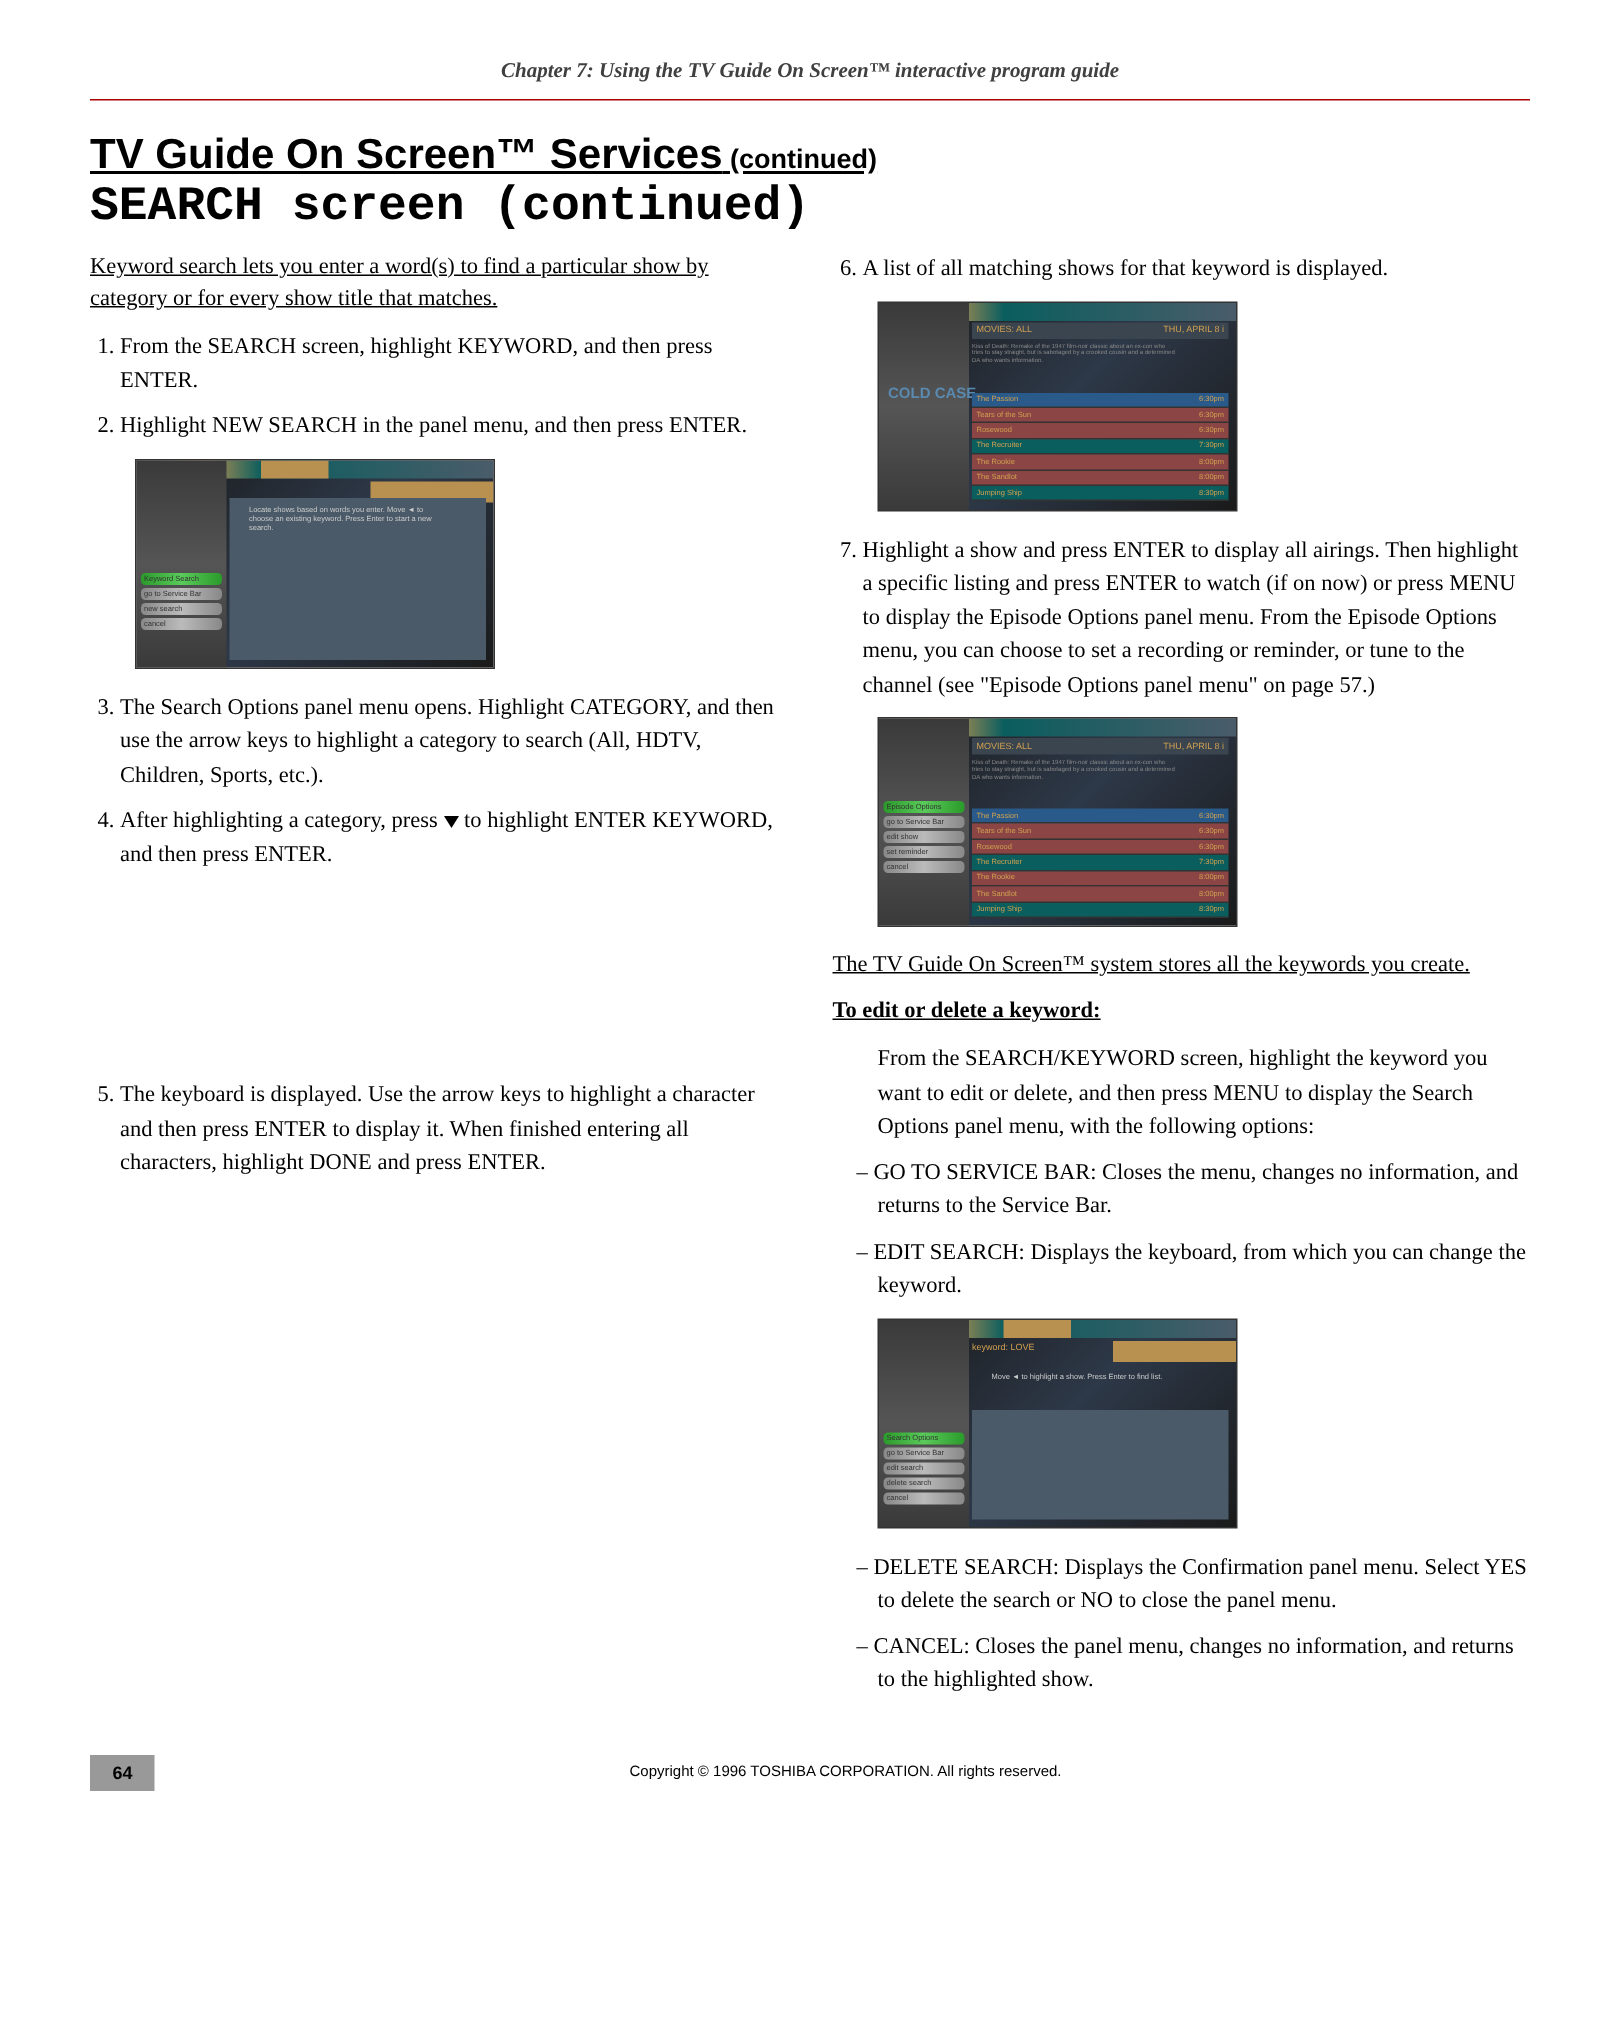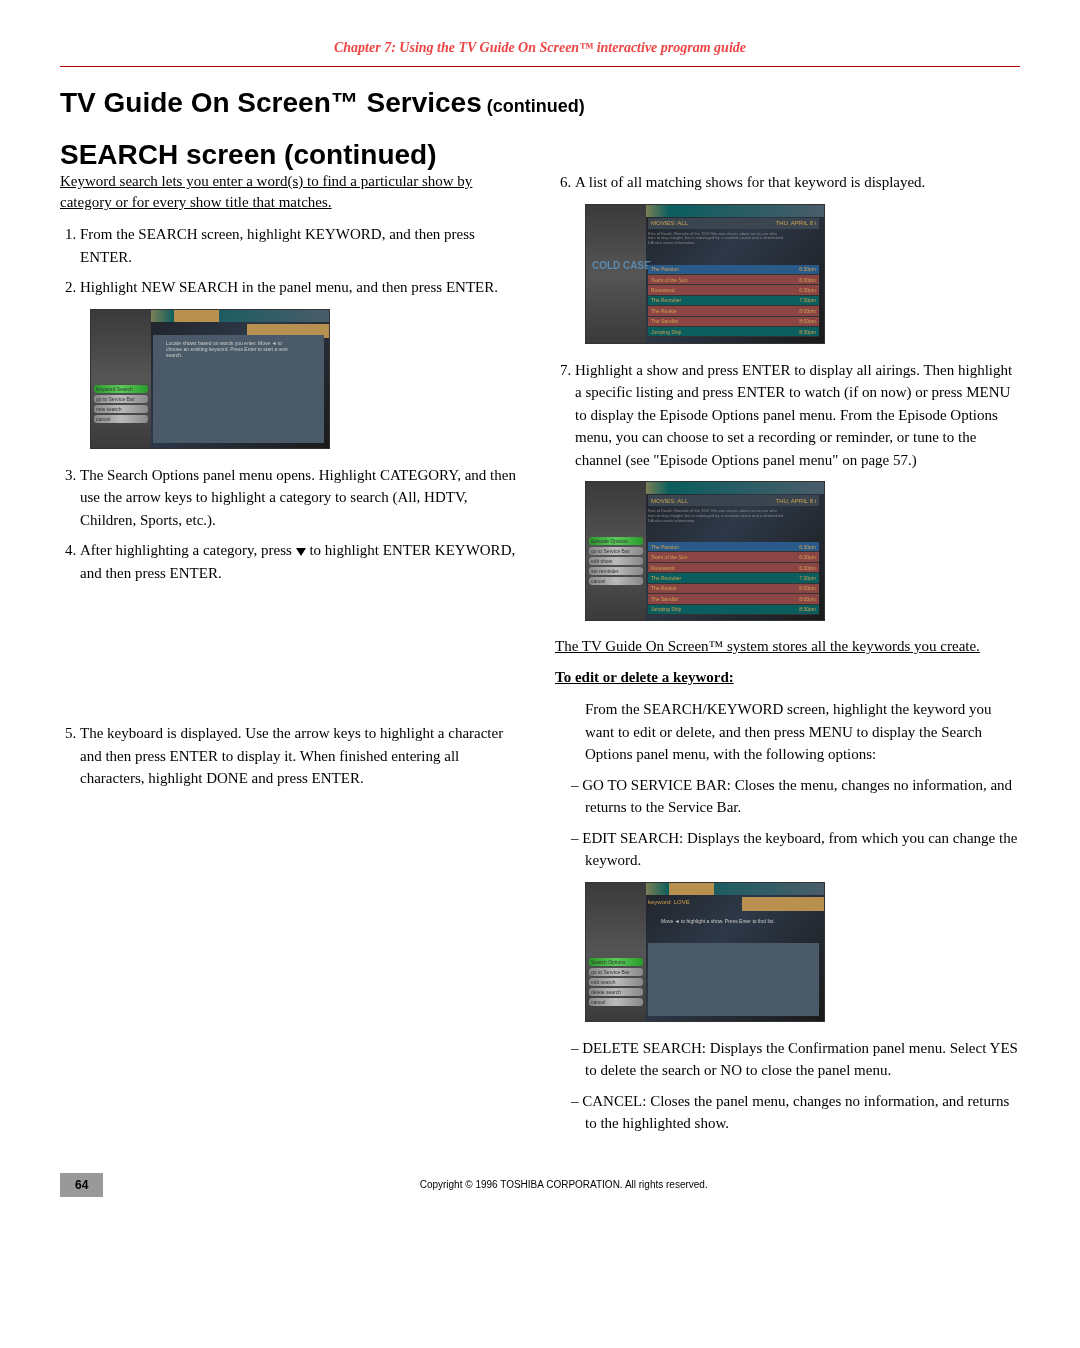--- a/index.html
+++ b/index.html
@@ -8,46 +8,47 @@
       box-sizing: border-box;
     }
     body {
       font-family: "Times New Roman", serif;
       background: #fff;
       width: 1080px;
       padding: 40px 60px;
       color: #000;
     }
     .chapter-header {
-      color: #ef4444;
+      color: #404040;
       font-style: italic;
       font-weight: bold;
       text-align: center;
       font-size: 14px;
       margin-bottom: 10px;
     }
     .divider {
       border: none;
       border-top: 1px solid #a00;
       margin: 8px 0 20px 0;
     }
     .main-title {
       font-family: Arial, sans-serif;
       font-weight: bold;
       font-size: 28px;
-      margin-bottom: 20px;
+      text-decoration: underline;
     }
     .main-title .continued {
       font-size: 18px;
       font-weight: bold;
     }
     .section-title {
-      font-family: Liberation Sans, sans-serif;
-      font-weight: bold;
-      font-size: 28px;
+      font-family: Liberation Mono, monospace;
+      font-weight: bold;
+      font-size: 32px;
+      margin-bottom: 12px;
     }
     .two-col {
       display: flex;
       gap: 30px;
     }
     .col {
       flex: 1;
     }
     .subheading {
       font-family: Arial, sans-serif;

